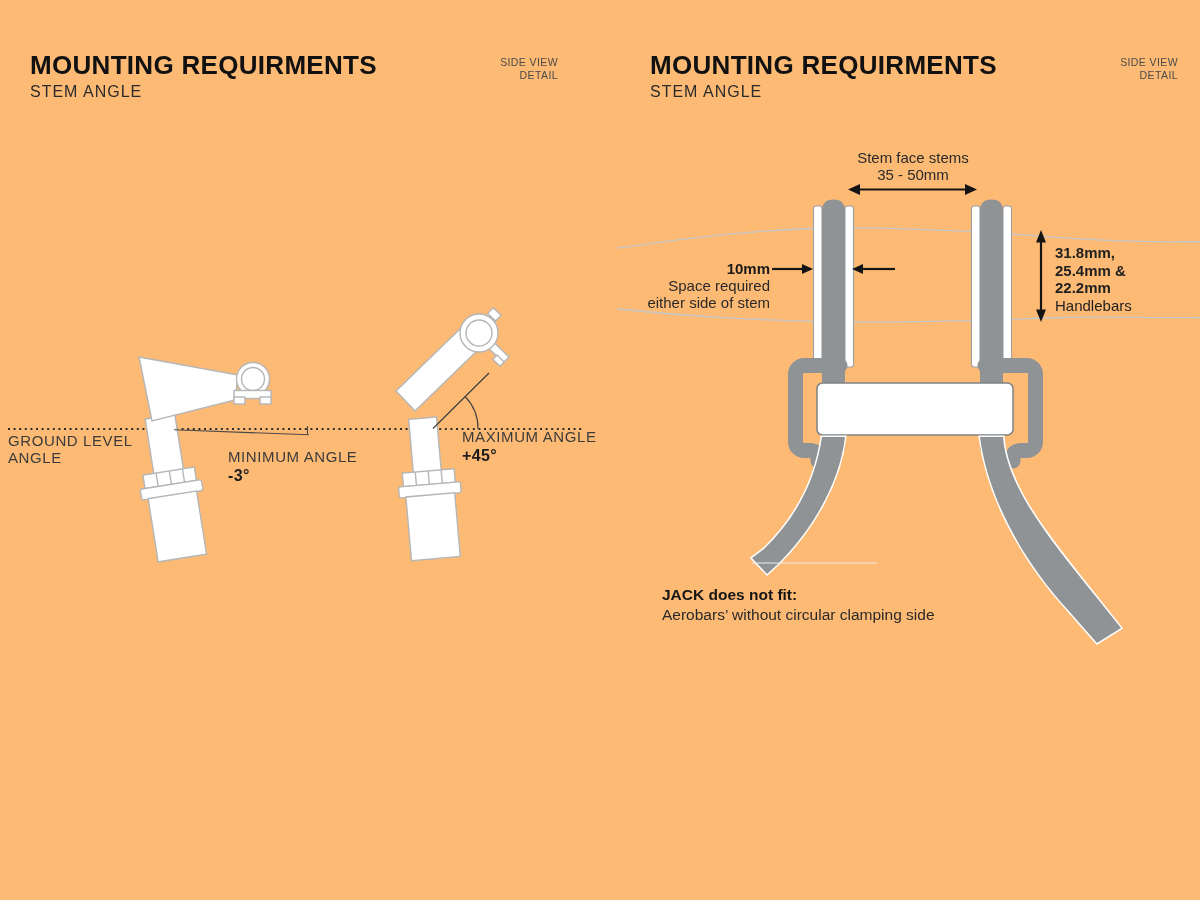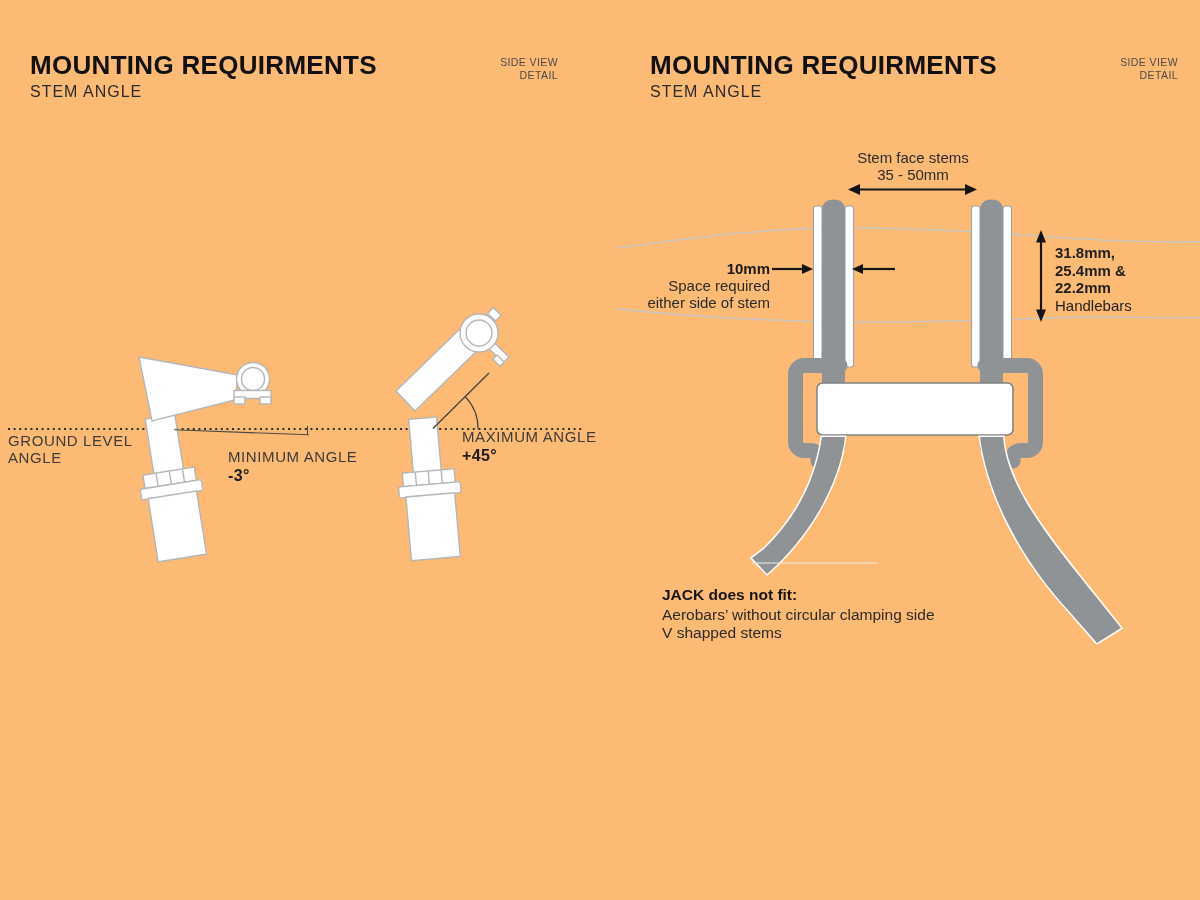--- a/index.html
+++ b/index.html
@@ -169,16 +169,15 @@
     <div class="abs barsizes" style="left:1055px;top:244px;">
       <div><b>31.8mm,</b></div>
       <div><b>25.4mm &amp;</b></div>
       <div><b>22.2mm</b></div>
       <div>Handlebars</div>
     </div>
 
     <div class="abs notfit" style="left:662px;top:586px;">
       <div class="t">JACK does not fit:</div>
       <div>Aerobars’ without circular clamping side</div>
-      <div>V shapped stems</div>
     </div>
   </div>
 </div>
 
 </body></html>

